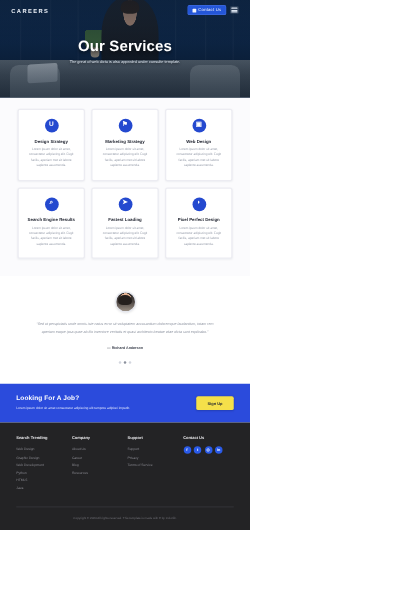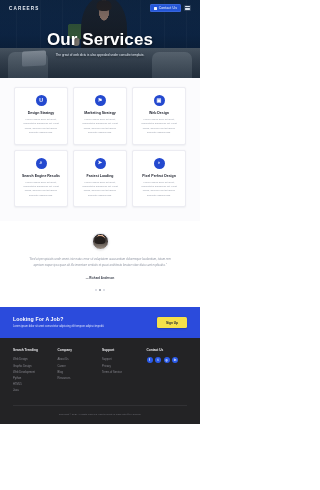--- a/index.html
+++ b/index.html
@@ -95,21 +95,21 @@
     width:7px; height:5.5px; border-radius:1px;
     background:rgba(255,255,255,.14);
     display:flex; flex-direction:column; justify-content:center; gap:1px; padding:0 1.3px;
   }
   .hamburger i { display:block; height:.6px; background:#dbe4ef; border-radius:1px; }
 
   .hero-copy {
     position:absolute; left:0; right:0; top:30px; text-align:center; z-index:5; padding:0 14px;
   }
   .hero-title {
-    color:#fff; font-size:17px; font-weight:700; letter-spacing:.1px;
+    color:#fff; font-size:12px; font-weight:700; letter-spacing:.1px;
     text-shadow:0 1px 3px rgba(0,0,0,.55);
   }
   .hero-sub {
     margin-top:3px; color:#dfe7f1; font-size:3.1px; line-height:1.5;
     text-shadow:0 1px 2px rgba(0,0,0,.6);
   }
 
   
   .services { background:#fbfbfd; padding:9px 14px 14px; }
   .grid {

